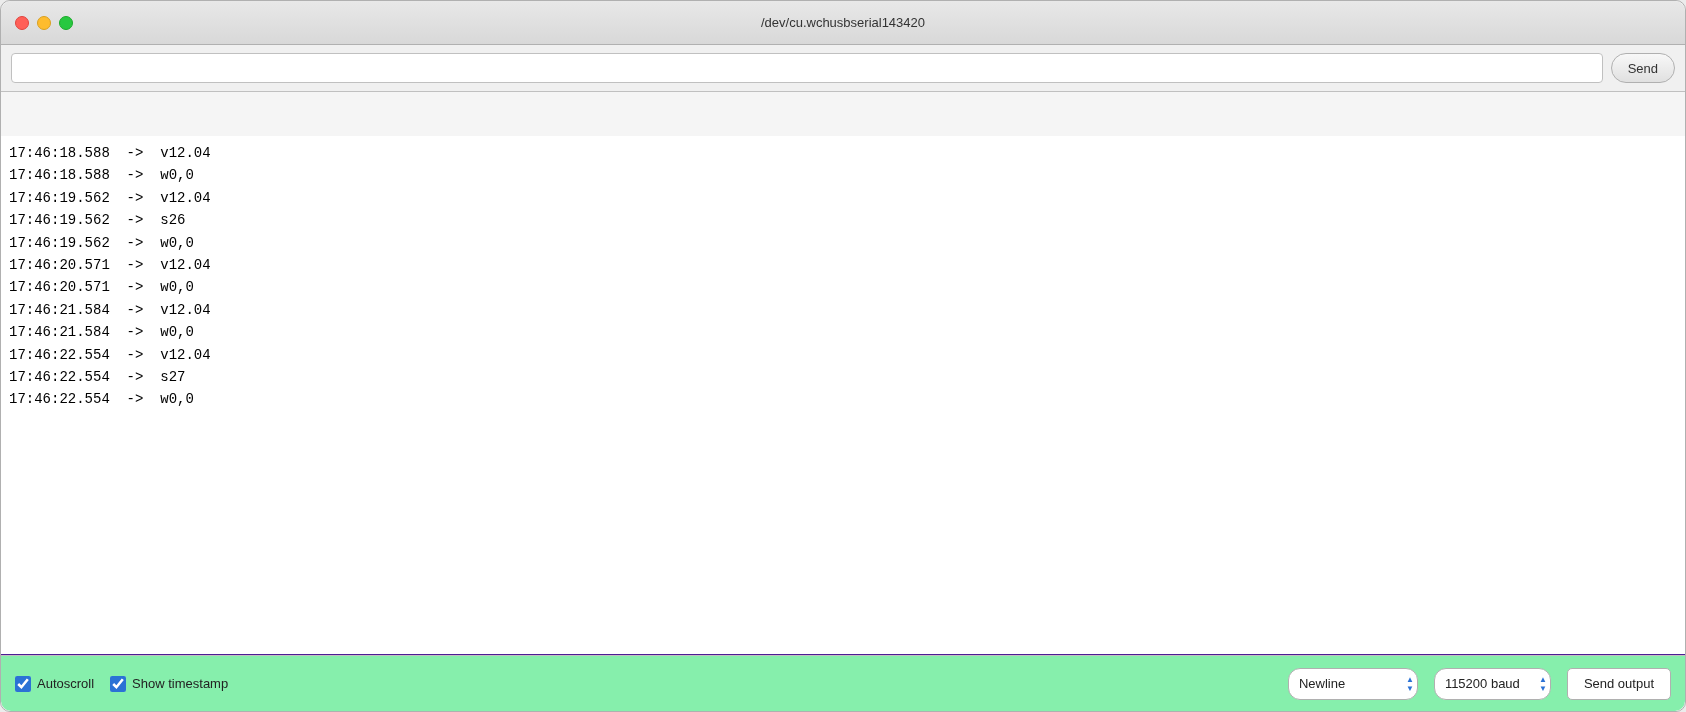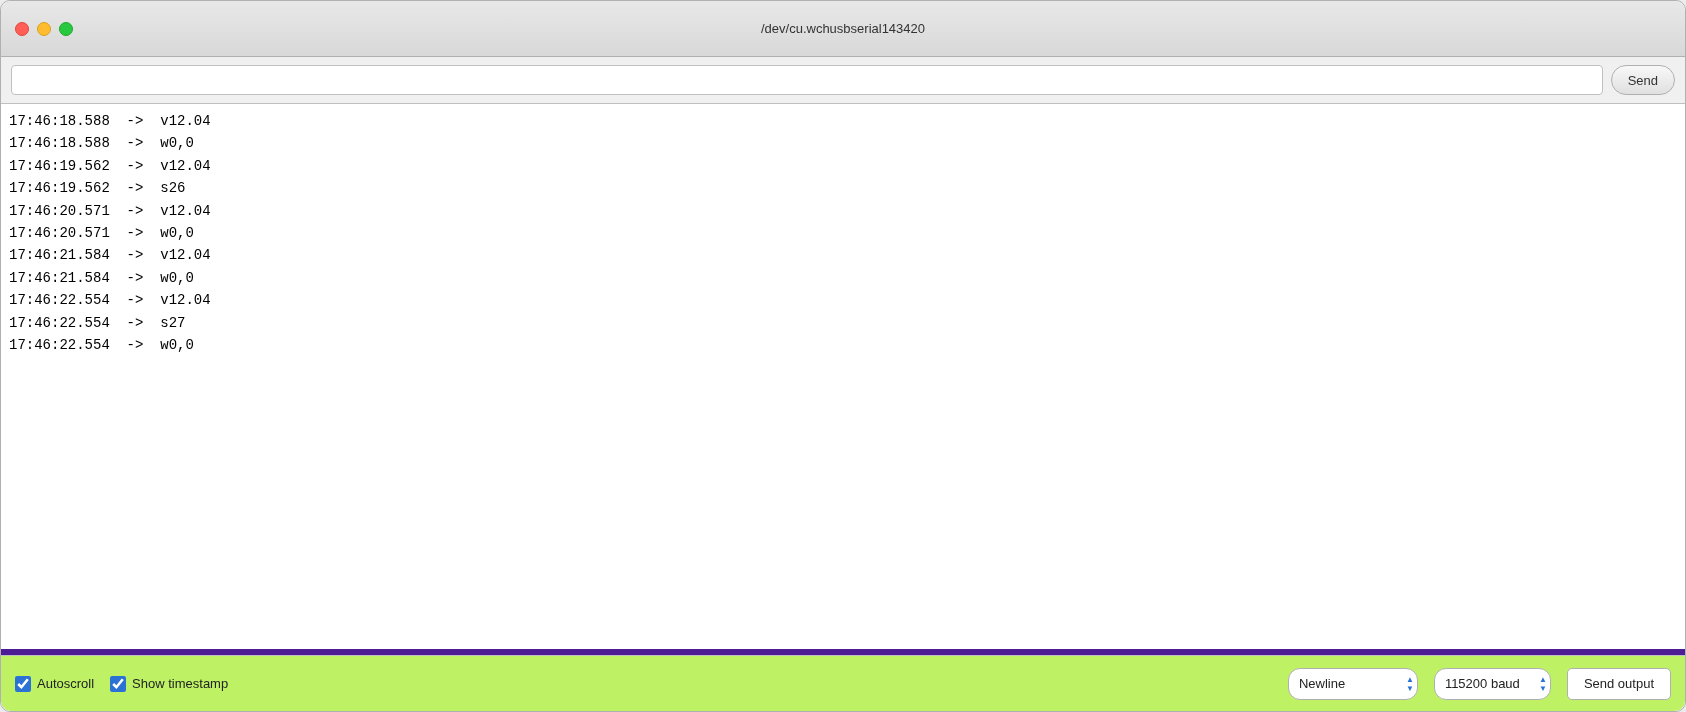--- a/index.html
+++ b/index.html
@@ -21,21 +21,21 @@
       height: 712px;
       background: #f5f5f5;
       border: 1px solid #b0b0b0;
       border-radius: 10px;
       display: flex;
       flex-direction: column;
       overflow: hidden;
     }
 
     .title-bar {
-      height: 56px;
+      height: 44px;
       background: linear-gradient(to bottom, #e8e8e8, #d8d8d8);
       border-bottom: 1px solid #b0b0b0;
       display: flex;
       align-items: center;
       justify-content: center;
       position: relative;
       border-radius: 10px 10px 0 0;
       flex-shrink: 0;
     }
 
@@ -106,37 +106,38 @@
       border-radius: 15px;
       font-size: 13px;
       cursor: pointer;
       color: #333;
       white-space: nowrap;
     }
 
     .output-area {
       flex: 1;
       background: white;
-      border-bottom: 6px solid #4c1d95;
+      border-bottom: 1px solid #4c1d95;
       overflow-y: scroll;
       padding: 6px 8px;
       font-family: "Courier New", Courier, monospace;
       font-size: 14px;
       line-height: 1.6;
       color: #000;
+      margin-top: 44px;
     }
 
     .output-line {
       display: block;
       white-space: pre;
     }
 
     .status-bar {
       height: 56px;
-      background: #bef264;
+      background: #86efac;
       border-top: 1px solid #c0c0c0;
       display: flex;
       align-items: center;
       padding: 16px 14px;
       gap: 16px;
       flex-shrink: 0;
       border-radius: 0 0 10px 10px;
     }
 
     .checkbox-group {
@@ -257,20 +258,21 @@
   <div class="toolbar">
     <input type="text" class="send-input" placeholder="" style="">
     <button class="send-button">Send</button>
   </div>
 
   <div class="output-area" id="output-area">
   <span class="output-line">17:46:18.588  -&gt;  v12.04</span>
       <span class="output-line">17:46:18.588  -&gt;  w0,0</span>
       <span class="output-line">17:46:19.562  -&gt;  v12.04</span>
       <span class="output-line">17:46:19.562  -&gt;  s26</span>
+      <span class="output-line">17:46:19.562  -&gt;  w0,0</span>
       <span class="output-line">17:46:20.571  -&gt;  v12.04</span>
       <span class="output-line">17:46:20.571  -&gt;  w0,0</span>
       <span class="output-line">17:46:21.584  -&gt;  v12.04</span>
       <span class="output-line">17:46:21.584  -&gt;  w0,0</span>
       <span class="output-line">17:46:22.554  -&gt;  v12.04</span>
       <span class="output-line">17:46:22.554  -&gt;  s27</span>
       <span class="output-line">17:46:22.554  -&gt;  w0,0</span>
     </div>
 
   <div class="status-bar">

